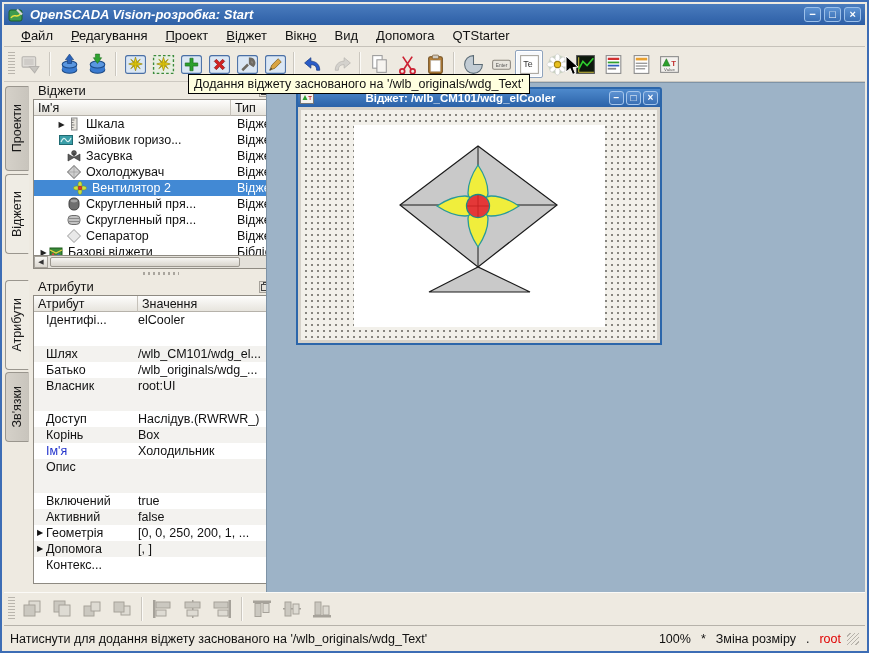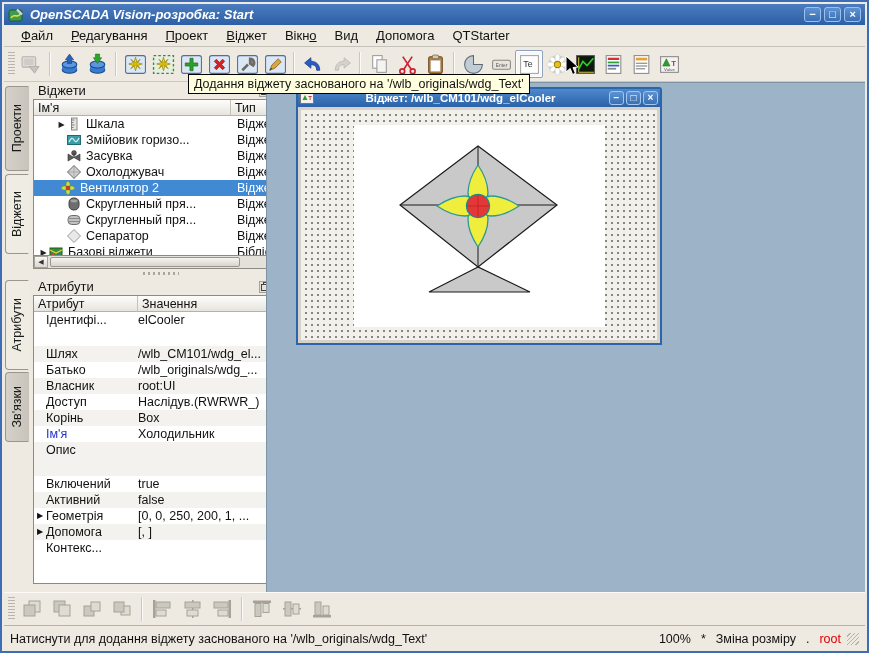--- a/index.html
+++ b/index.html
@@ -347,21 +347,21 @@
             <div id="treeRows">
                 <div class="trow" style="padding-left: 22px;">
                   <span class="exp">▶</span>
                   <span class="ticon"><svg viewBox="0 0 14 14">
                       <rect x="4.5" y="1" width="5.5" height="12" fill="#e8e5de" stroke="#888"></rect>
                       <path d="M4.5 3 H7.5 M4.5 5.5 H6.5 M4.5 8 H7.5 M4.5 10.5 H6.5" stroke="#666" stroke-width="0.8"></path>
                     </svg></span>
                   <span class="tname">Шкала</span>
                   <span class="ttype">Відже...</span>
                 </div>
-                <div class="trow" style="padding-left: 22px;">
+                <div class="trow" style="padding-left: 14px;">
                   <span class="exp"></span>
                   <span class="ticon"><svg viewBox="0 0 14 14">
                       <rect x="0.5" y="2.5" width="13" height="9" fill="#3a9ea8" stroke="#1f6a72"></rect>
                       <path d="M2 9 C4 4.5 5.5 4.5 7 7 C8.5 9.5 10 9.5 12 5" stroke="#d8f0f2" stroke-width="1.2" fill="none"></path>
                     </svg></span>
                   <span class="tname">Змійовик горизо...</span>
                   <span class="ttype">Відже...</span>
                 </div>
                 <div class="trow" style="padding-left: 22px;">
                   <span class="exp"></span>
@@ -378,21 +378,21 @@
                 </div>
                 <div class="trow" style="padding-left: 22px;">
                   <span class="exp"></span>
                   <span class="ticon"><svg viewBox="0 0 14 14">
                       <path d="M7 0.5 L13.5 7 L7 13.5 L0.5 7 Z" fill="#cfcfcf" stroke="#666"></path>
                       <path d="M0.5 7 H13.5 M7 0.5 V13.5" stroke="#8a8a8a" stroke-width="0.5"></path>
                     </svg></span>
                   <span class="tname">Охолоджувач</span>
                   <span class="ttype">Відже...</span>
                 </div>
-                <div class="trow selected" style="padding-left: 16px;">
+                <div class="trow selected" style="padding-left: 28px;">
                   <span class="exp"></span>
                   <span class="ticon"><svg viewBox="0 0 14 14">
                       <g fill="#cce040" stroke="#6a9020" stroke-width="0.5">
                         <ellipse cx="7" cy="3.4" rx="2" ry="2.9"></ellipse>
                         <ellipse cx="7" cy="10.6" rx="2" ry="2.9"></ellipse>
                         <ellipse cx="3.4" cy="7" rx="2.9" ry="2"></ellipse>
                         <ellipse cx="10.6" cy="7" rx="2.9" ry="2"></ellipse>
                       </g>
                       <circle cx="7" cy="7" r="1.9" fill="#e03030" stroke="#901818" stroke-width="0.5"></circle>
                     </svg></span>
@@ -490,21 +490,21 @@
                 <div class="arow alt" style="height: 16px;">
                   <span class="exp"></span>
                   <span class="aname">Шлях</span>
                   <span class="aval">/wlb_CM101/wdg_el...</span>
                 </div>
                 <div class="arow" style="height: 16px;">
                   <span class="exp"></span>
                   <span class="aname">Батько</span>
                   <span class="aval">/wlb_originals/wdg_...</span>
                 </div>
-                <div class="arow alt" style="height: 16px;">
+                <div class="arow alt" style="height: 33px;">
                   <span class="exp"></span>
                   <span class="aname">Власник</span>
                   <span class="aval">root:UI</span>
                 </div>
                 <div class="arow" style="height: 16px;">
                   <span class="exp"></span>
                   <span class="aname">Доступ</span>
                   <span class="aval">Наслідув.(RWRWR_)</span>
                 </div>
                 <div class="arow alt" style="height: 16px;">

